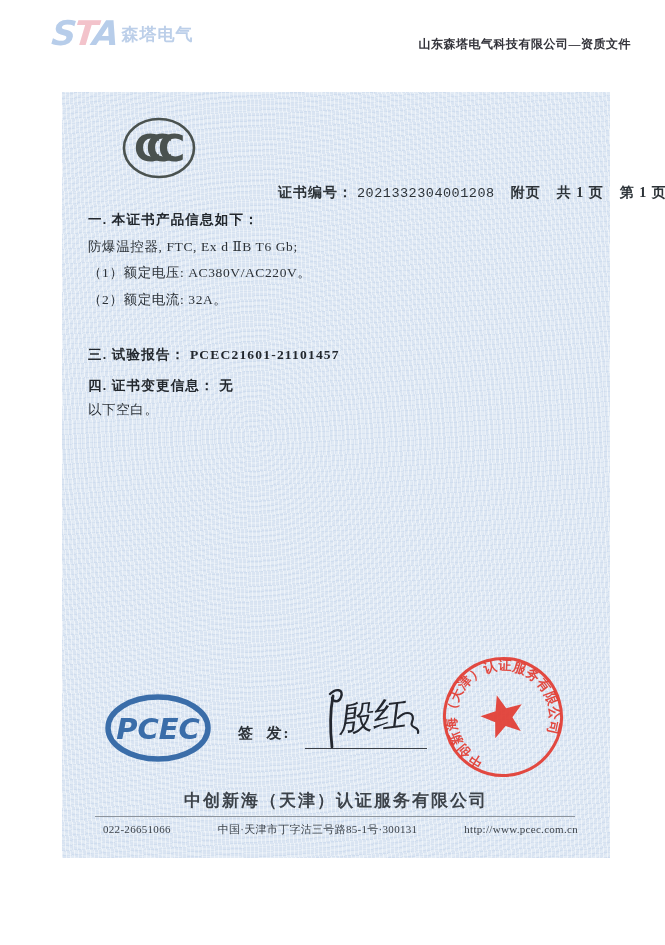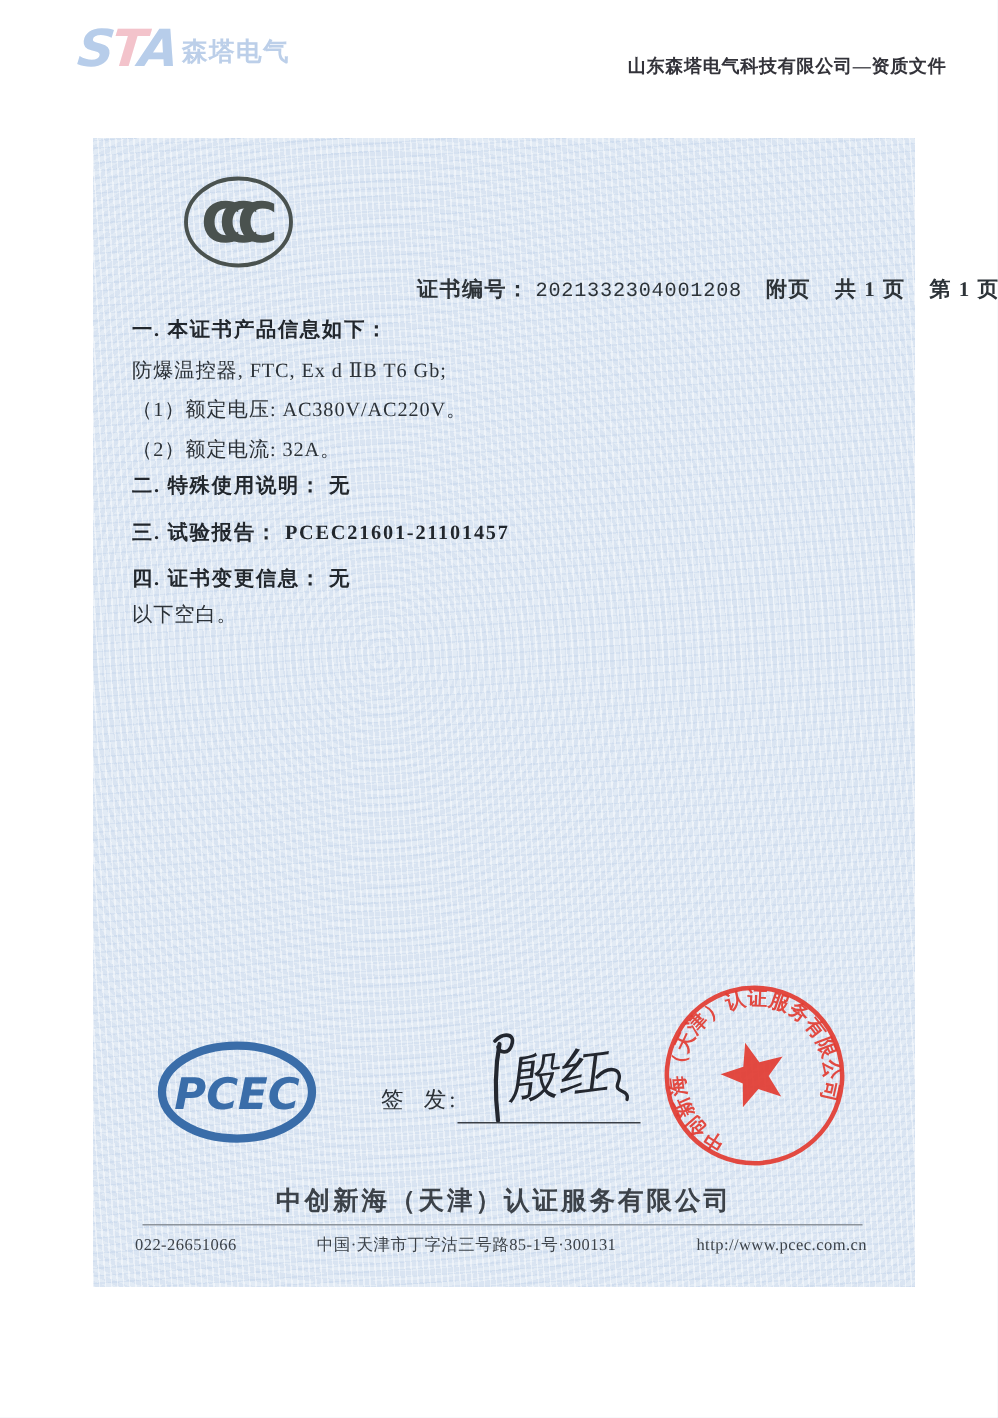--- a/index.html
+++ b/index.html
@@ -57,36 +57,36 @@
   .certno-row .pg { font-weight:700; letter-spacing:1px; }
 
   .body-line { position:absolute; left:26px; white-space:nowrap; font-size:13.5px; color:#2c3238; letter-spacing:0.6px; }
   .body-line.heading { font-weight:700; color:#22272d; letter-spacing:1.2px; }
   .l0 { top:119px; } .l1 { top:146px; } .l2 { top:172px; } .l3 { top:199px; }
   .l4 { top:223px; } .l5 { top:254px; } .l6 { top:285px; } .l7 { top:309px; }
 
   .pcec-badge { position:absolute; left:41px; top:599px; }
 
   .sign-label {
-    position:absolute; left:192px; top:632px;
-    font-size:15px; font-weight:400; color:#2c3238; letter-spacing:2px; white-space:pre;
+    position:absolute; left:176px; top:632px;
+    font-size:15px; font-weight:700; color:#2c3238; letter-spacing:2px; white-space:pre;
   }
   .signature { position:absolute; left:238px; top:592px; }
   .sign-rule { position:absolute; left:243px; top:656px; width:122px; height:0; border-top:1.5px solid #3a3f46; }
 
   .seal { position:absolute; left:375px; top:559px; transform:rotate(-16deg); }
 
   .issuer {
     position:absolute; left:0; top:697px; width:548px; text-align:center;
     font-family:"DejaVu Sans","Liberation Sans",sans-serif;
     font-size:17px; font-weight:600; color:#3c4249; letter-spacing:2px;
   }
   .bottom-rule { position:absolute; left:33px; top:724px; width:480px; height:0; border-top:1px solid #8d949c; }
   .cert-footer {
-    position:absolute; left:0; top:730px; width:548px; padding:0 32px 0 28px;
+    position:absolute; left:0; top:730px; width:548px; padding:0 32px 0 41px;
     display:flex; justify-content:space-between; align-items:baseline;
     font-size:11px; color:#3c4249; letter-spacing:0.3px;
   }
 
   svg text { user-select:none; }
 </style>
 </head>
 <body>
 
 <div class="brand-logo">
@@ -106,21 +106,20 @@
 
 
   <div class="certno-row">
     <span class="lbl">证书编号：</span><span class="num">2021332304001208</span><span class="sep"></span><span class="pg">附页</span><span class="sep"></span><span class="pg">共 1 页</span><span class="sep"></span><span class="pg">第 1 页</span>
   </div>
 
   <div class="body-line heading l0">一. 本证书产品信息如下：</div>
   <div class="body-line l1">防爆温控器, FTC, Ex d ⅡB T6 Gb;</div>
   <div class="body-line l2">（1）额定电压: AC380V/AC220V。</div>
   <div class="body-line l3">（2）额定电流: 32A。</div>
-  <div class="body-line heading l4">二. 特殊使用说明：  无</div>
   <div class="body-line heading l5">三. 试验报告：  PCEC21601-21101457</div>
   <div class="body-line heading l6">四. 证书变更信息：  无</div>
   <div class="body-line l7">以下空白。</div>
 
   <svg class="pcec-badge" width="110" height="74" viewBox="0 0 110 74">
     <ellipse cx="55" cy="37" rx="50" ry="31" fill="none" stroke="#3a6da9" stroke-width="5.5"></ellipse>
     <text x="55" y="48" text-anchor="middle" font-family="'DejaVu Sans',sans-serif" font-size="29" font-weight="bold" font-style="italic" fill="#3a6da9">PCEC</text>
   </svg>
 
   <div class="sign-label">签  发:</div>

